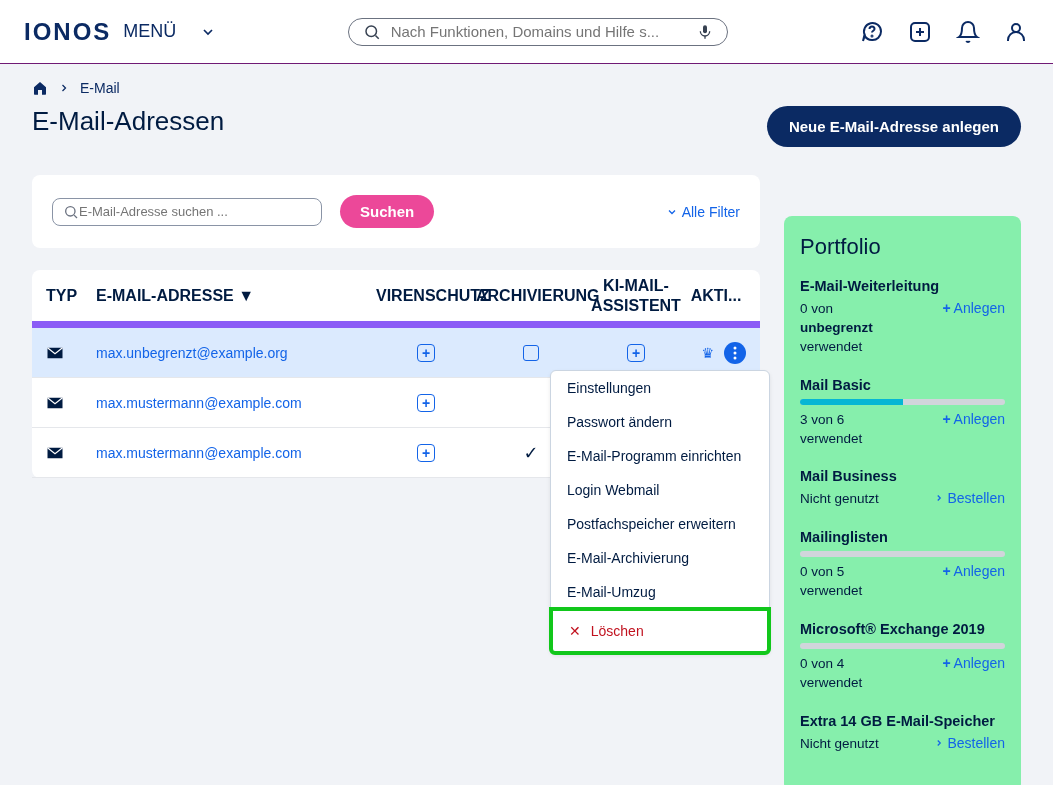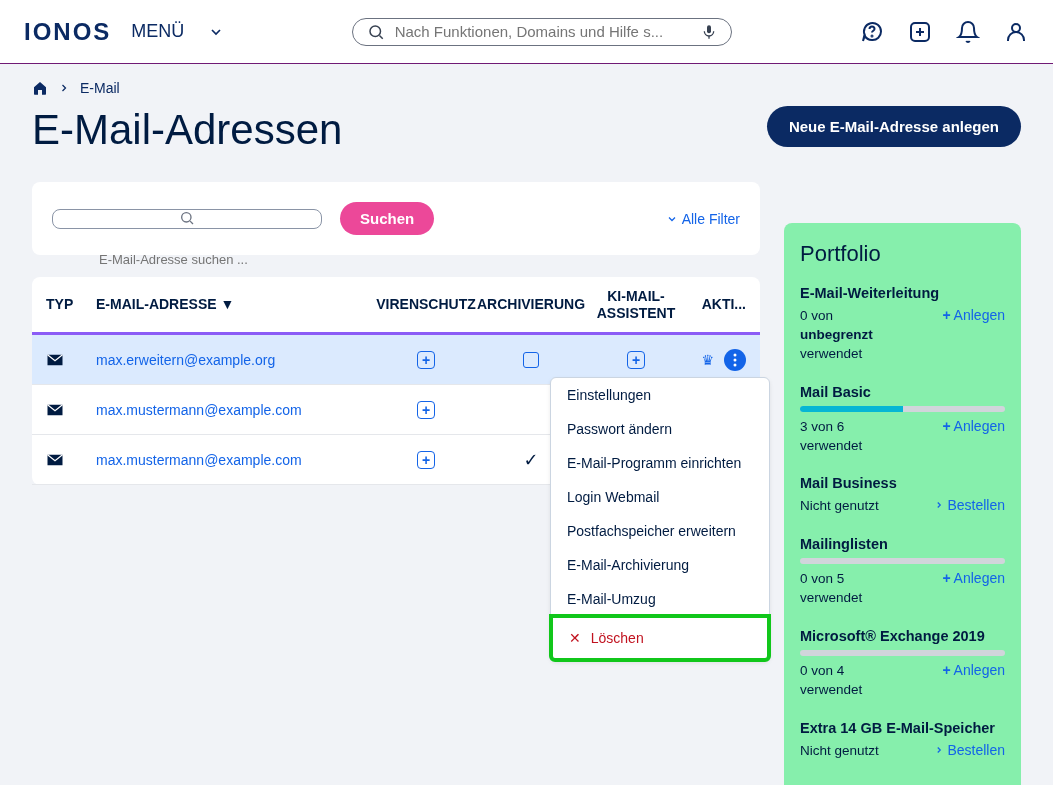--- a/index.html
+++ b/index.html
@@ -1,44 +1,44 @@
 <!DOCTYPE html>
 <html><head>
 <meta charset="utf-8">
 <style>
   * { box-sizing: border-box; margin: 0; padding: 0; font-family: -apple-system, BlinkMacSystemFont, "Segoe UI", Arial, sans-serif; }
   body { background: #f1f3f7; color: #001b41; width: 1053px; }
   
   .header { background: #fff; height: 64px; display: flex; align-items: center; padding: 0 24px; gap: 12px; border-bottom: 1px solid #701a75; }
   .logo { font-family: Arial, sans-serif; font-weight: 900; font-size: 24px; letter-spacing: 2px; color: #0b2a63; }
-  .menu-btn { display: flex; align-items: center; gap: 24px; color: #0b2a63; font-size: 18px; font-weight: 500; cursor: pointer; margin-left: 8px; }
+  .menu-btn { display: flex; align-items: center; gap: 24px; color: #0b2a63; font-size: 18px; font-weight: 500; cursor: pointer; }
   .search-wrap { flex: 1; display: flex; justify-content: center; }
   .search-box { display: flex; align-items: center; width: 380px; height: 28px; border: 1.5px solid #6b7280; border-radius: 20px; padding: 0 14px; gap: 10px; }
   .search-box input { flex: 1; border: 0; outline: 0; font-size: 15px; color: #374151; background: transparent; }
   .header-icons { display: flex; gap: 22px; }
   .hicon { width: 26px; height: 26px; display: flex; align-items: center; justify-content: center; color: #0b2a63; cursor: pointer; }
   
   .page { padding: 16px 32px; display: flex; flex-direction: column; }
   .breadcrumb { display: flex; align-items: center; gap: 10px; font-size: 14px; color: #0b2a63; }
   .title-row { display: flex; align-items: flex-start; justify-content: space-between; margin-top: 10px; }
-  .page-title { font-size: 42px; font-weight: 400; color: #001b41; }
+  .page-title { font-size: 26px; font-weight: 400; color: #001b41; }
   .primary-btn { background: #0b2a63; color: #fff; border: 0; border-radius: 22px; padding: 12px 22px; font-size: 15px; font-weight: 600; cursor: pointer; }
   .cols { display: flex; gap: 24px; margin-top: 28px; }
   .main { flex: 1; display: flex; flex-direction: column; gap: 22px; }
   
   .panel { background: #fff; border-radius: 8px; padding: 20px 20px; }
   .search-row { display: flex; align-items: center; gap: 18px; }
-  .email-search { display: flex; align-items: center; width: 270px; height: 20px; border: 1px solid #8a94a6; border-radius: 8px; padding: 0 10px; gap: 26px; flex-direction: column; }
+  .email-search { display: flex; align-items: center; width: 270px; height: 28px; border: 1px solid #8a94a6; border-radius: 8px; padding: 0 10px; gap: 0; }
   .email-search input { flex: 1; border: 0; outline: 0; font-size: 13px; background: transparent; color: #555; }
   .btn-dark { background: #ec4899; color: #fff; border: 0; border-radius: 22px; padding: 8px 20px; font-size: 15px; font-weight: 600; cursor: pointer; }
   .filter-link { margin-left: auto; color: #1364e8; font-size: 14px; cursor: pointer; display: flex; align-items: center; gap: 4px; }
   
   .table { background: #fff; border-radius: 8px; overflow: visible; }
   .thead, .trow { display: grid; grid-template-columns: 50px 280px 100px 110px 100px 60px; align-items: center; }
-  .thead { height: 58px; font-size: 14px; font-weight: 700; color: #001b41; border-bottom: 3px solid #8b5cf6; padding: 0 14px; }
+  .thead { height: 58px; font-size: 16px; font-weight: 700; color: #001b41; border-bottom: 7px solid #8b5cf6; padding: 0 14px; }
   .thead > div { text-align: left; line-height: 1.2; }
   .thead .c3, .thead .c4, .thead .c5 { text-align: center; }
   .trow { height: 50px; border-bottom: 1px solid #e5e7eb; padding: 0 14px; position: relative; }
   .trow.highlight { background: #dbeafe; }
   .cell-type { color: #001b41; }
   .cell-email { color: #1364e8; font-size: 14px; cursor: pointer; }
   .cell-center { display: flex; justify-content: center; align-items: center; }
   .plus-box { width: 18px; height: 18px; border: 1.8px solid #1364e8; border-radius: 4px; display: flex; align-items: center; justify-content: center; color: #1364e8; font-size: 14px; font-weight: 700; cursor: pointer; }
   .empty-box { width: 16px; height: 16px; border: 1.8px solid #1364e8; border-radius: 3px; cursor: pointer; }
   .check { color: #001b41; font-size: 18px; }
@@ -168,31 +168,31 @@
         </div>
       </div>
 
       <div class="table">
         <div class="thead">
           <div>TYP</div>
           <div><span>E-MAIL-ADRESSE</span> <span>▼</span></div>
           <div class="c3">VIRENSCHUTZ</div>
           <div class="c4">ARCHIVIERUNG</div>
           <div class="c5">KI-MAIL-ASSISTENT</div>
-          <div style="text-align:right">AKTI...</div>
+          <div style="text-align:center">AKTI...</div>
         </div>
         <div id="tbody">
             <div class="trow highlight">
               <div class="cell-type">
                 <svg width="18" height="14" viewBox="0 0 24 18" fill="#001b41">
                   <path d="M2 2h20v14H2z" fill="#001b41"></path>
                   <path d="M2 2l10 8 10-8" fill="none" stroke="#fff" stroke-width="1.5"></path>
                 </svg>
               </div>
-              <div class="cell-email">max.erweitern@example.org</div>
+              <div class="cell-email">max.unbegrenzt@example.org</div>
               <div class="cell-center">
                 <div class="plus-box">+</div>
               </div>
               <div class="cell-center">
                 <div class="empty-box"></div>
               </div>
               <div class="cell-center">
                 <div class="plus-box">+</div>
               </div>
               <div class="actions">

